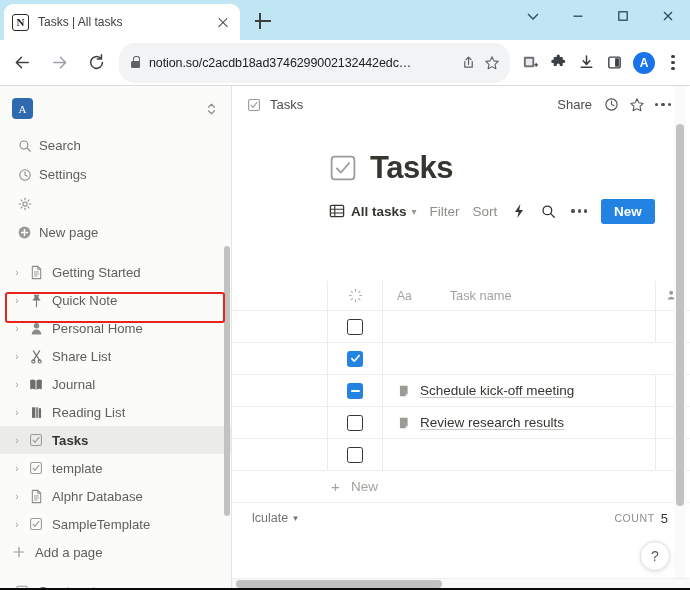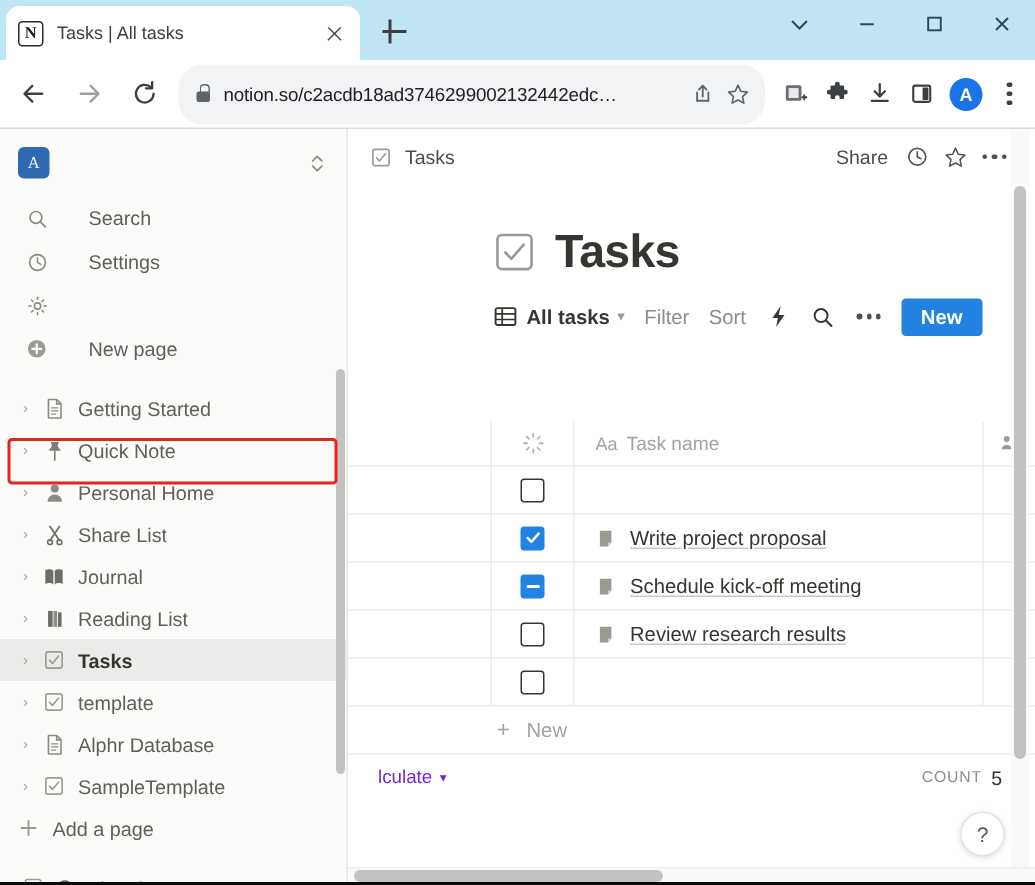--- a/index.html
+++ b/index.html
@@ -154,21 +154,21 @@
   .side-item {
     height: 29px; display: flex; align-items: center;
     padding-left: 16px; cursor: pointer; position: relative;
   }
   .si-icon {
     width: 17px; height: 17px; flex: 0 0 auto;
     display: flex; align-items: center; justify-content: center;
     color: #8b8b86;
   }
   .si-label {
-    margin-left: 26px; font-size: 13.2px; color: #5f5e5b;
+    margin-left: 6px; font-size: 13.2px; color: #5f5e5b;
     white-space: nowrap; overflow: hidden; text-overflow: ellipsis;
   }
 
   .side-gap { height: 11px; }
 
   .page-item {
     height: 28px; display: flex; align-items: center;
     padding-left: 10px; cursor: pointer;
   }
   .page-item.active { background: #ebebea; }
@@ -281,21 +281,21 @@
   .cell-name {
     flex: 1 1 auto; min-width: 0;
     border-right: 1px solid #ececeb;
     display: flex; align-items: center;
     padding-left: 14px;
   }
   .cell-people {
     width: 34px; flex: 0 0 auto;
     display: flex; align-items: center; justify-content: center;
   }
-  .hdr-txt { font-size: 12.8px; color: #a3a29d; display: flex; align-items: flex-end; }
+  .hdr-txt { font-size: 12.8px; color: #a3a29d; display: flex; align-items: flex-end; gap: 32px; }
   .hdr-txt .aa { margin-right: 6px; font-size: 12px; color: #a3a29d; }
 
   .chk {
     width: 16px; height: 16px; border-radius: 2.5px;
     border: 1.8px solid #37352f; background: #fff;
     display: flex; align-items: center; justify-content: center;
     cursor: pointer; flex: 0 0 auto;
   }
   .chk.checked { background: #2383e2; border-color: #2383e2; }
   .chk.indeterminate { background: #2383e2; border-color: #2383e2; }
@@ -315,21 +315,21 @@
     padding-left: 96px; border-bottom: 1px solid #ececeb;
     cursor: pointer;
   }
   .plus-ico { width: 15px; color: #a3a29d; font-size: 15px; display: flex; align-items: center; justify-content: center; }
   .new-row span.lbl { margin-left: 8px; font-size: 13.5px; color: #a3a29d; }
 
   .calc-row {
     display: flex; align-items: center; height: 30px;
     padding-left: 96px; padding-right: 22px;
   }
-  .calc-left { font-size: 12.5px; color: #6d28d9; display: flex; align-items: center; cursor: pointer;
+  .calc-left { font-size: 12.5px; color: #737373; display: flex; align-items: center; cursor: pointer;
                position: relative; left: -76px; white-space: nowrap; }
   .calc-left .cv { margin-left: 5px; font-size: 9px; }
   .calc-spacer { flex: 1 1 auto; }
   .count-lbl { font-size: 10.5px; color: #8e8d88; letter-spacing: 0.6px; text-transform: uppercase; }
   .count-val { font-size: 13px; color: #37352f; margin-left: 6px; }
 
   
   .help-btn {
     position: absolute; right: 20px; bottom: 20px;
     width: 30px; height: 30px; border-radius: 50%;
@@ -795,29 +795,20 @@
 
           <div class="trow">
             <div class="cell-pad"></div>
             <div class="cell-chk">
               <span class="chk checked">
                 <svg width="11" height="11" viewBox="0 0 12 12">
                     <path d="M2 6.2 L4.6 9 L10 2.9" stroke="#fff" stroke-width="1.8" fill="none" stroke-linecap="round" stroke-linejoin="round"></path>
                   </svg>
               </span>
             </div>
-            <div class="cell-name">
-              <span class="row-doc-icon">
-                <svg width="14" height="14" viewBox="0 0 16 16">
-                    <path d="M2.2 2 H11 V11 L8.4 14 H2.2 Z" fill="#9b9a95"></path>
-                    <path d="M11 11 H8.4 V14" fill="#cfcecb"></path>
-                  </svg>
-              </span>
-              <span class="row-title">Write project proposal</span>
-            </div>
             <div class="cell-people"></div>
           </div>
 
           <div class="trow">
             <div class="cell-pad"></div>
             <div class="cell-chk">
               <span class="chk indeterminate"></span>
             </div>
             <div class="cell-name">
               <span class="row-doc-icon">

